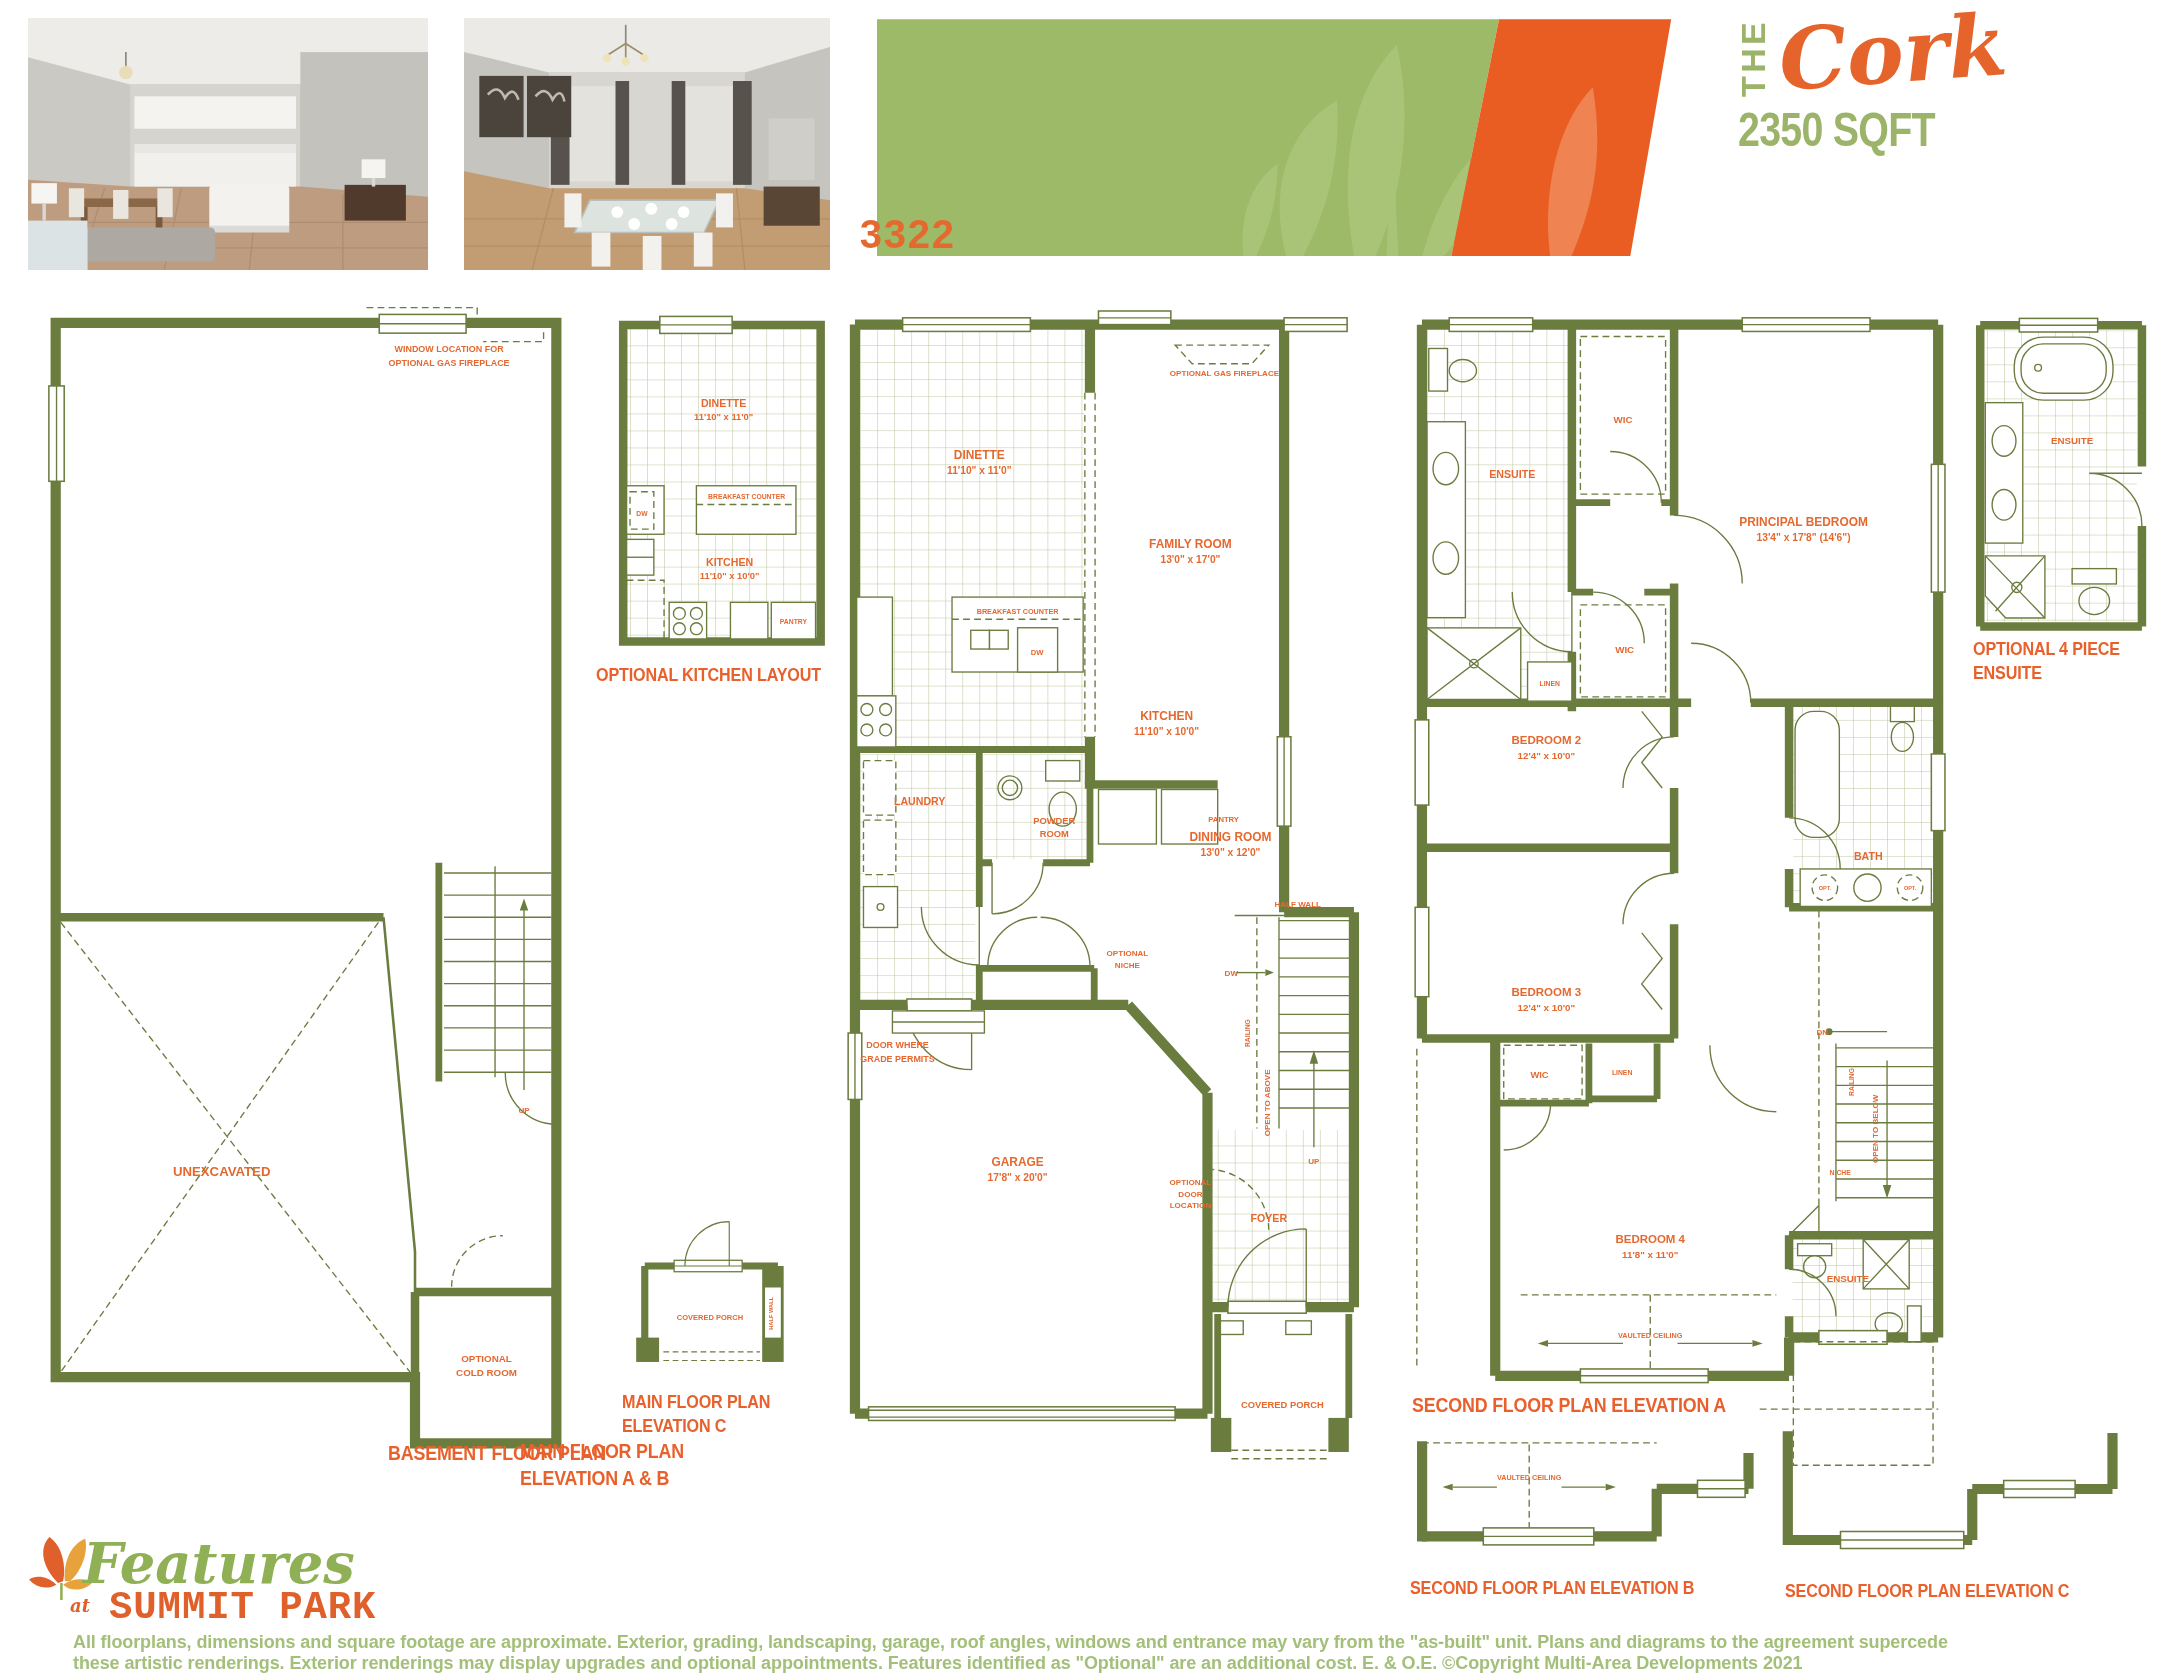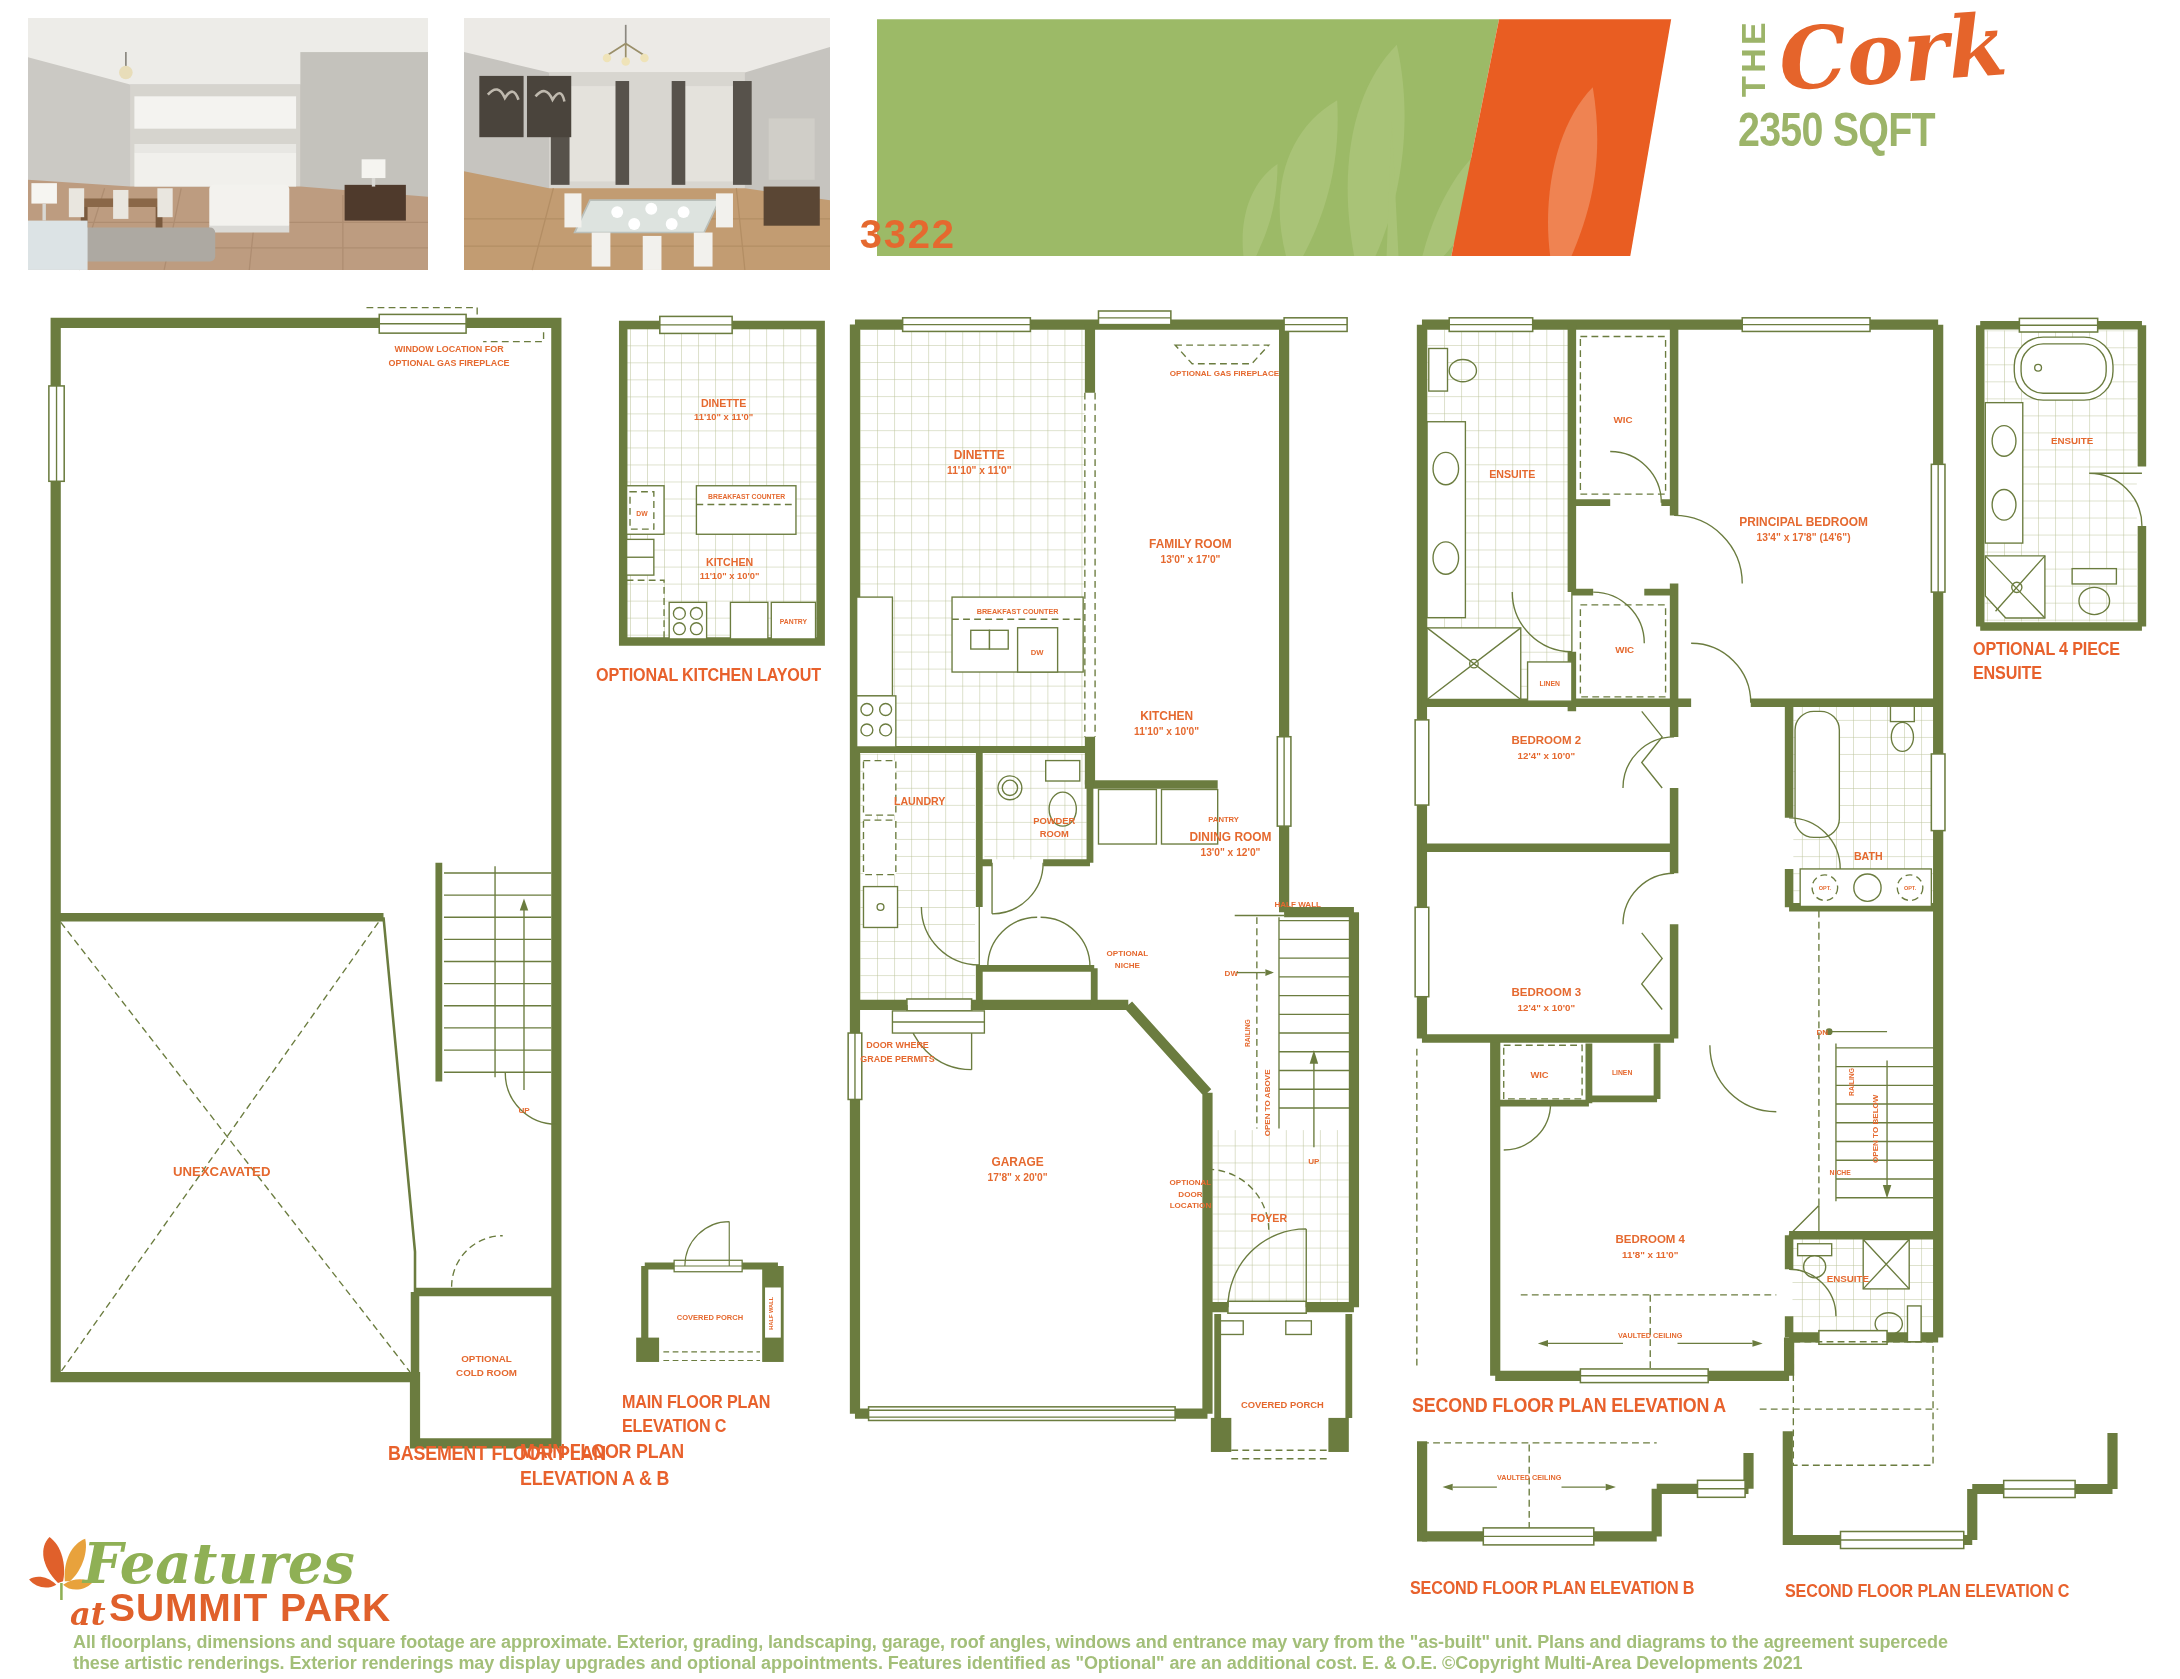--- a/index.html
+++ b/index.html
@@ -22,22 +22,22 @@
   .ol {fill:#6B7C3F;}
   .s6{font-size:6.5px}.s8{font-size:8px}.s85{font-size:8.5px}.s9{font-size:9px}.s95{font-size:9.5px}.s105{font-size:10.5px}.s11{font-size:11px}.s115{font-size:11.5px}
   .s12{font-size:12px}.s125{font-size:12.5px}.s13{font-size:13.5px}.s14{font-size:14px}.s15{font-size:15.5px}
   .title-the{writing-mode:vertical-rl;transform:rotate(180deg);font-size:34px;font-weight:700;
              color:#9CB469;letter-spacing:3.4px;}
   .title-cork{font-family:"DejaVu Serif",serif;font-style:italic;font-weight:700;font-size:85px;
               color:#E5642B;transform:rotate(-4deg);}
   .title-sqft{font-size:48px;font-weight:700;color:#9CB469;transform:scaleX(.82);
               transform-origin:0 0;letter-spacing:-0.9px;white-space:nowrap;}
   .logo-script{font-family:"DejaVu Serif",serif;font-style:italic;font-weight:700;font-size:56px;color:#8FB055;}
-  .logo-at{font-family:"DejaVu Serif",serif;font-style:italic;font-weight:700;font-size:32px;color:#E0602B;}
-  .logo-park{font-family:Liberation Sans, sans-serif;font-weight:700;font-size:39px;color:#E0602B;letter-spacing:0.9px;}
+  .logo-at{font-family:"DejaVu Serif",serif;font-style:italic;font-weight:700;font-size:18px;color:#E0602B;}
+  .logo-park{font-family:Liberation Mono, monospace;font-weight:700;font-size:39px;color:#E0602B;letter-spacing:0.9px;}
   .disclaimer{font-size:18px;font-weight:700;color:#A3BF79;white-space:nowrap;letter-spacing:-0.1px;}
 </style>
 </head>
 <body>
 
 <svg width="0" height="0" style="position:absolute" aria-hidden="true">
   <defs>
     <pattern id="tl" width="20" height="20" patternUnits="userSpaceOnUse">
       <path d="M20,0 H0 V20" fill="none" stroke="#BCC49A" stroke-width="1.2"></path>
     </pattern>

